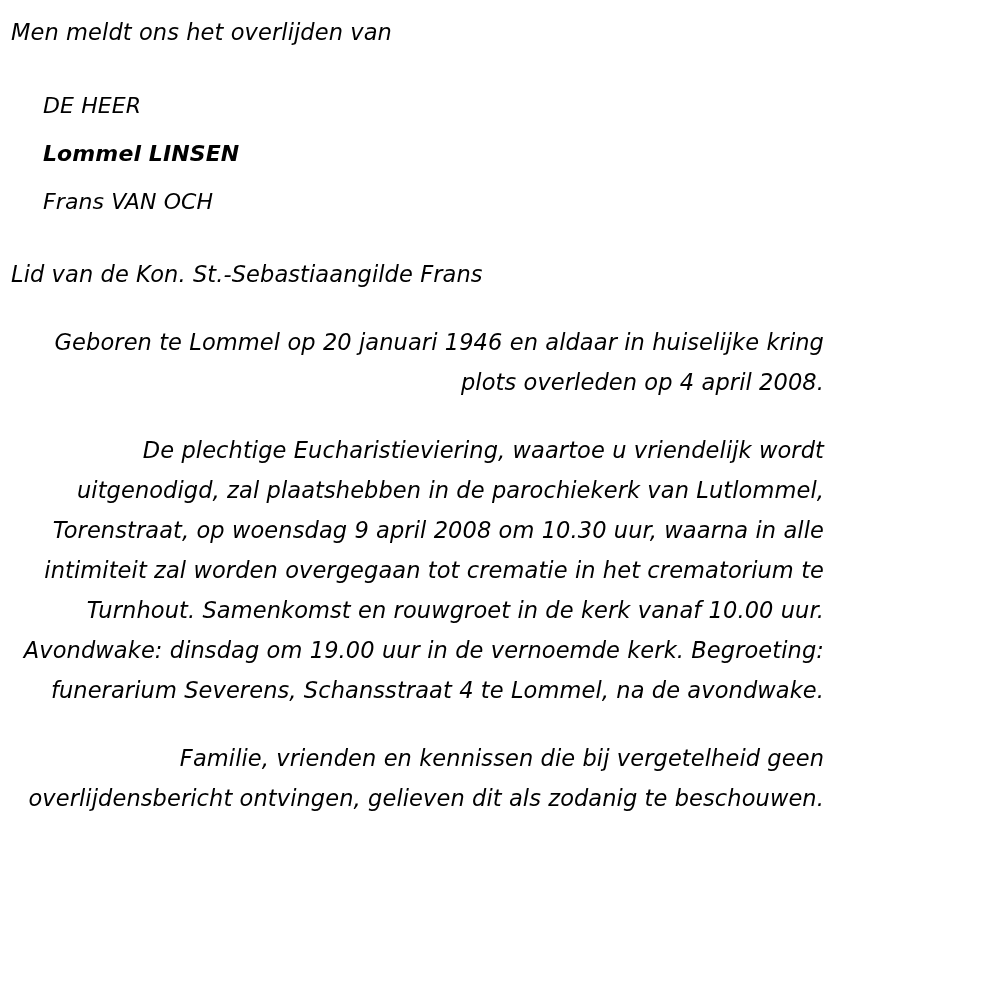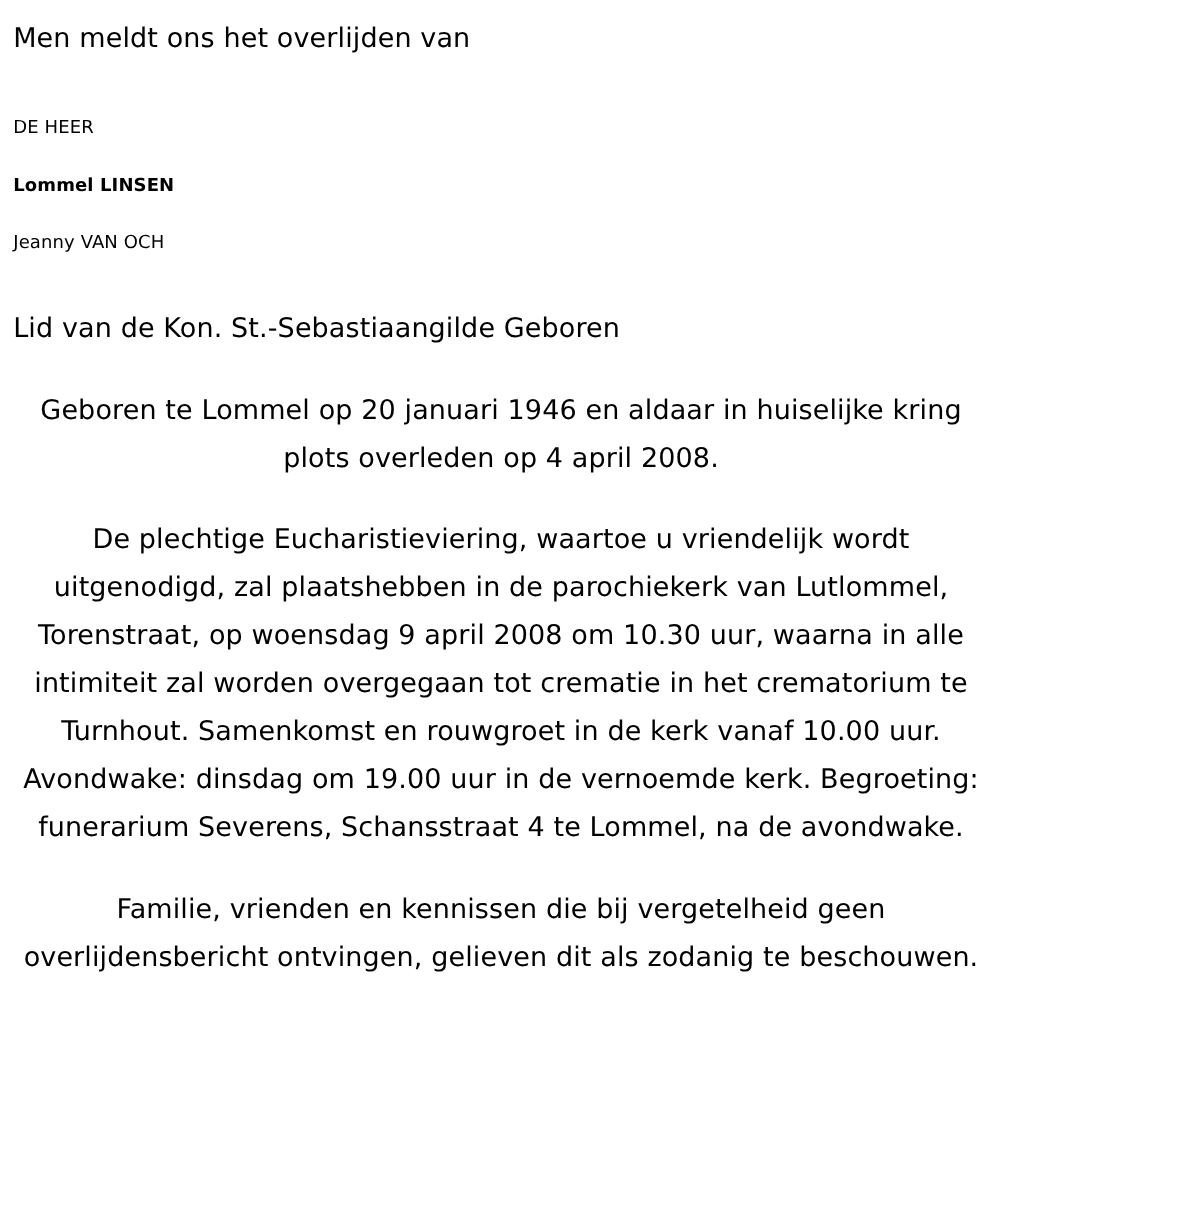--- a/index.html
+++ b/index.html
@@ -13,65 +13,67 @@
     height: 1006px;
     overflow: hidden;
     font-family: "DejaVu Sans", "Liberation Sans", sans-serif;
     color: #000000;
     -webkit-font-smoothing: antialiased;
   }
   .notice {
     box-sizing: border-box;
     width: 832px;
     padding: 12px 8px 0 11px;
+    font-style: italic;
   }
   .para {
     margin: 0 0 28px 0;
     font-size: 22.5px;
     line-height: 40px;
     font-weight: 400;
     letter-spacing: 0.1px;
     max-width: 982px;
   }
   .para:last-child {
     margin-bottom: 16px;
   }
   
   .block-identity {
     margin-bottom: 28px;
   }
   .block-identity .line {
-    font-size: 15px;
+    font-size: 22px;
     line-height: 48px;
     letter-spacing: 0.1px;
+    margin-left: 32px;
   }
   .line-name {
     font-weight: 700;
   }
   .para-lead {
     margin-bottom: 30px;
   }
   .para-flow {
-    text-align: center;
+    text-align: right;
   }
 </style>
 </head>
 <body>
 
 <div class="notice">
 
   <p class="para para-lead">Men meldt ons het overlijden van</p>
 
   <div class="block-identity">
     <div class="line">DE HEER</div>
     <div class="line line-name">Lommel LINSEN</div>
-    <div class="line">Jeanny VAN OCH</div>
+    <div class="line">Frans VAN OCH</div>
   </div>
 
-  <p class="para">Lid van de Kon. St.-Sebastiaangilde Geboren</p>
+  <p class="para">Lid van de Kon. St.-Sebastiaangilde Frans</p>
 
   <p class="para para-flow">Geboren te Lommel op 20 januari 1946 en aldaar in huiselijke kring plots overleden op 4 april 2008.</p>
 
   <p class="para para-flow">De plechtige Eucharistieviering, waartoe u vriendelijk wordt uitgenodigd, zal plaatshebben in de parochiekerk van Lutlommel, Torenstraat, op woensdag 9 april 2008 om 10.30 uur, waarna in alle intimiteit zal worden overgegaan tot crematie in het crematorium te Turnhout. Samenkomst en rouwgroet in de kerk vanaf 10.00 uur. Avondwake: dinsdag om 19.00 uur in de vernoemde kerk. Begroeting: funerarium Severens, Schansstraat 4 te Lommel, na de avondwake.</p>
 
 
   <p class="para para-flow">Familie, vrienden en kennissen die bij vergetelheid geen overlijdensbericht ontvingen, gelieven dit als zodanig te beschouwen.</p>
 
 </div>
 

